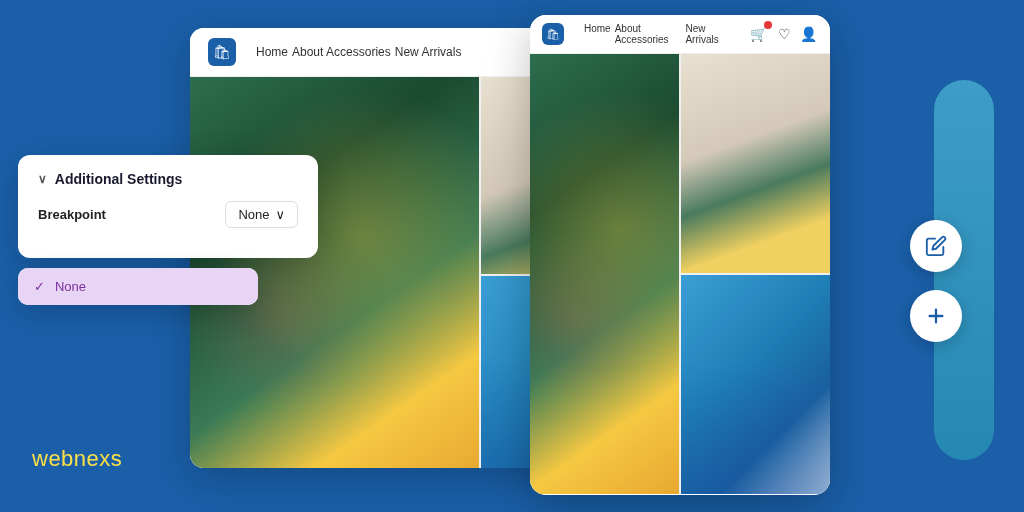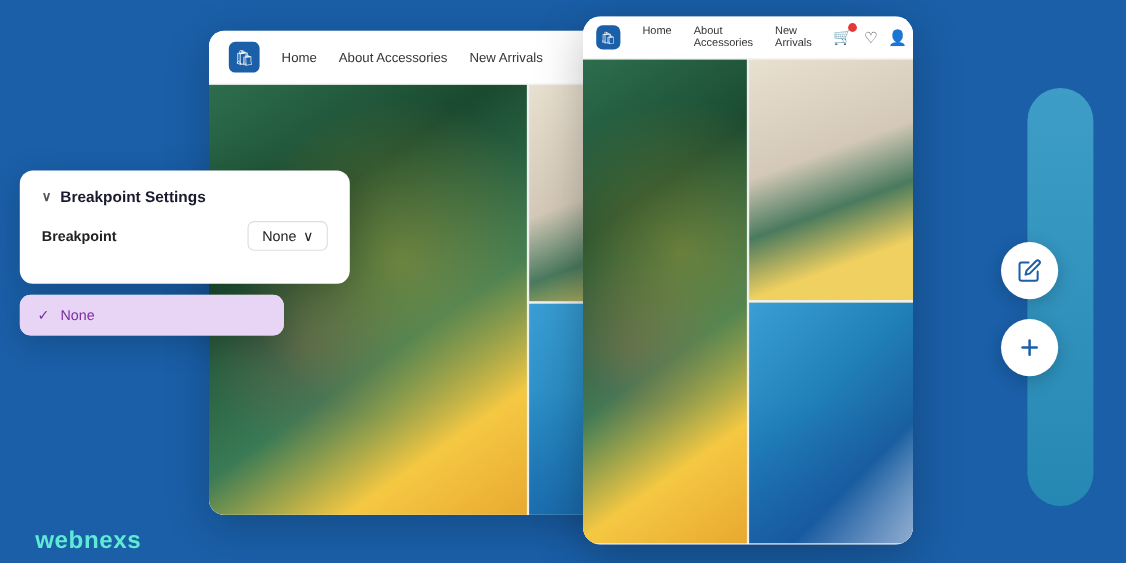--- a/index.html
+++ b/index.html
@@ -16,25 +16,25 @@
     
     .bg {
       position: absolute;
       inset: 0;
       background: #1a5fa8;
     }
 
     
     .logo {
       position: absolute;
-      bottom: 8px;
+      bottom: 40px;
       left: 32px;
-      color: #5eead4;
+      color: #fde047;
       font-size: 22px;
-      font-weight: 700;
+      font-weight: 400;
       letter-spacing: 0.5px;
     }
 
     
     .settings-card {
       position: absolute;
       left: 18px;
       top: 155px;
       width: 300px;
       background: white;
@@ -151,21 +151,21 @@
       display: flex;
       align-items: center;
       justify-content: center;
       color: white;
       font-size: 14px;
       flex-shrink: 0;
     }
 
     .nav-links {
       display: flex;
-      gap: 20px;
+      gap: 4px;
     }
 
     .nav-link {
       font-size: 12px;
       color: #333;
       font-weight: 400;
     }
 
     .browser-content {
       display: grid;
@@ -413,21 +413,21 @@
 <div class="fab-add">
   <svg viewBox="0 0 24 24" fill="none" stroke="#1a5fa8" stroke-width="2.5" stroke-linecap="round">
     <line x1="12" y1="5" x2="12" y2="19"></line>
     <line x1="5" y1="12" x2="19" y2="12"></line>
   </svg>
 </div>
 
 <div class="settings-card">
   <div class="settings-header">
     <span class="chevron">∨</span>
-    <span>Breakpoint Settings</span>
+    <span>Additional Settings</span>
   </div>
   <div class="breakpoint-row">
     <span class="breakpoint-label">Breakpoint</span>
     <div class="breakpoint-select">
       <span>None</span>
       <span>∨</span>
     </div>
   </div>
 </div>
 

